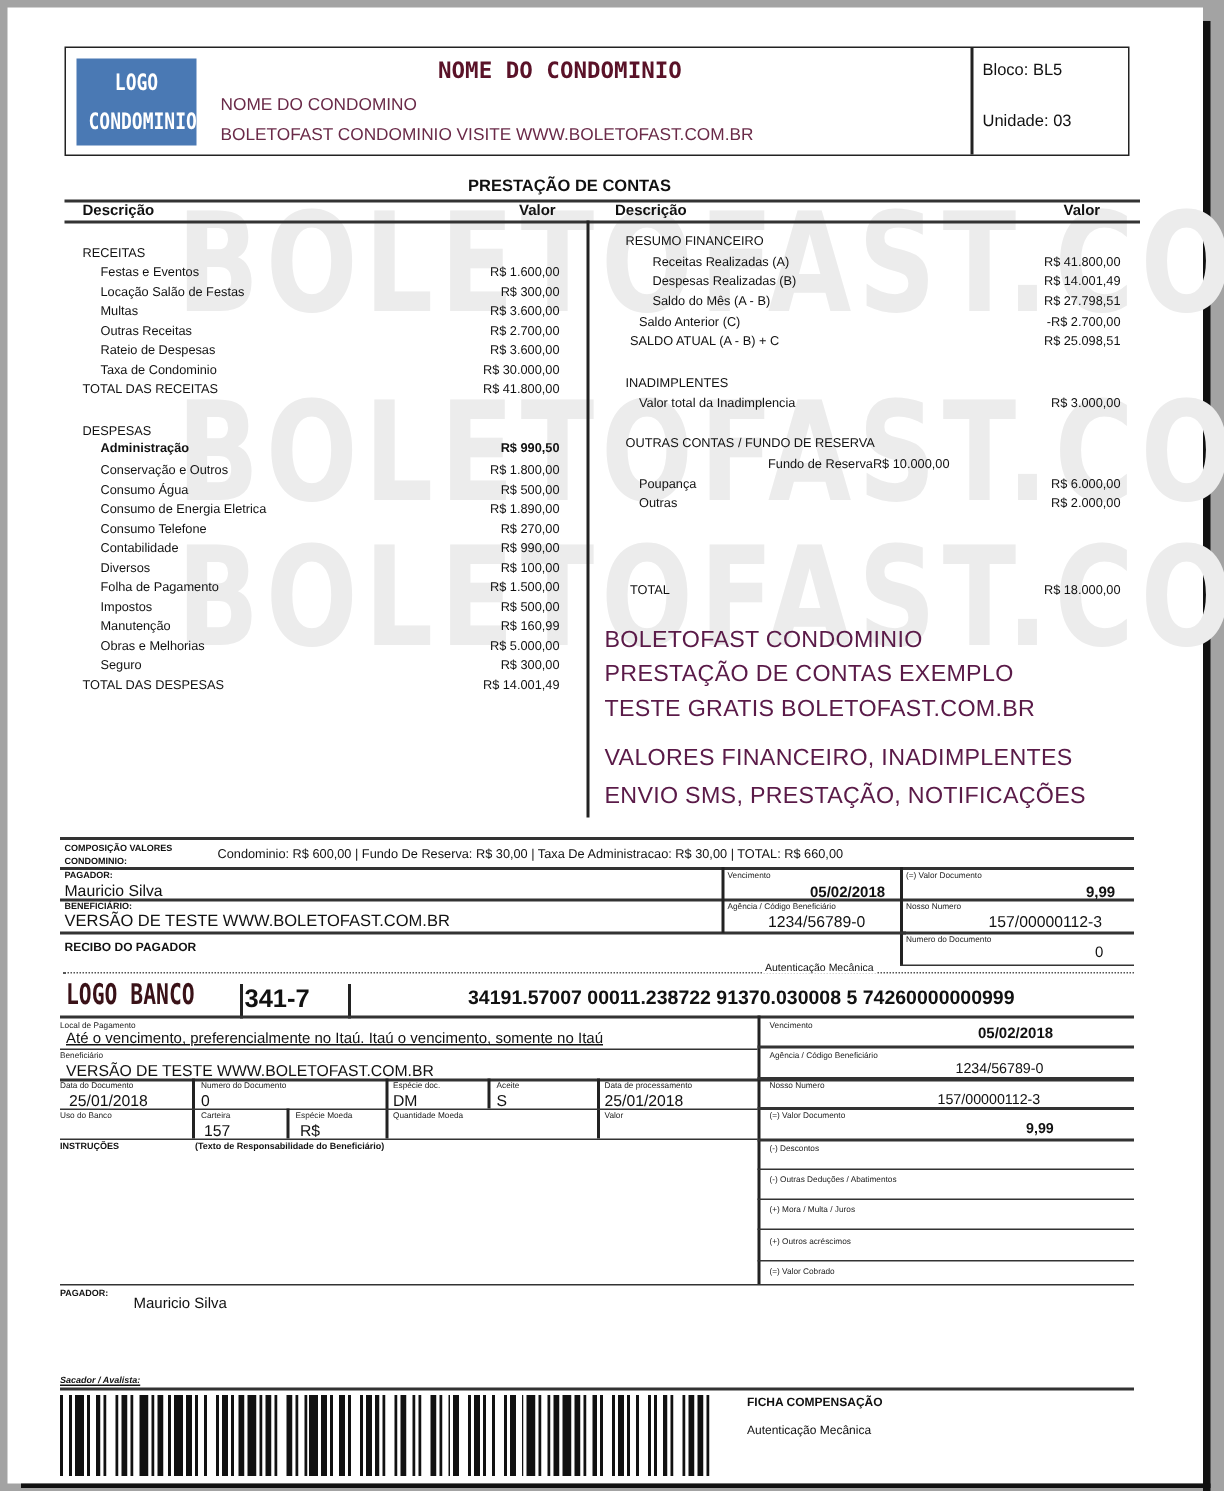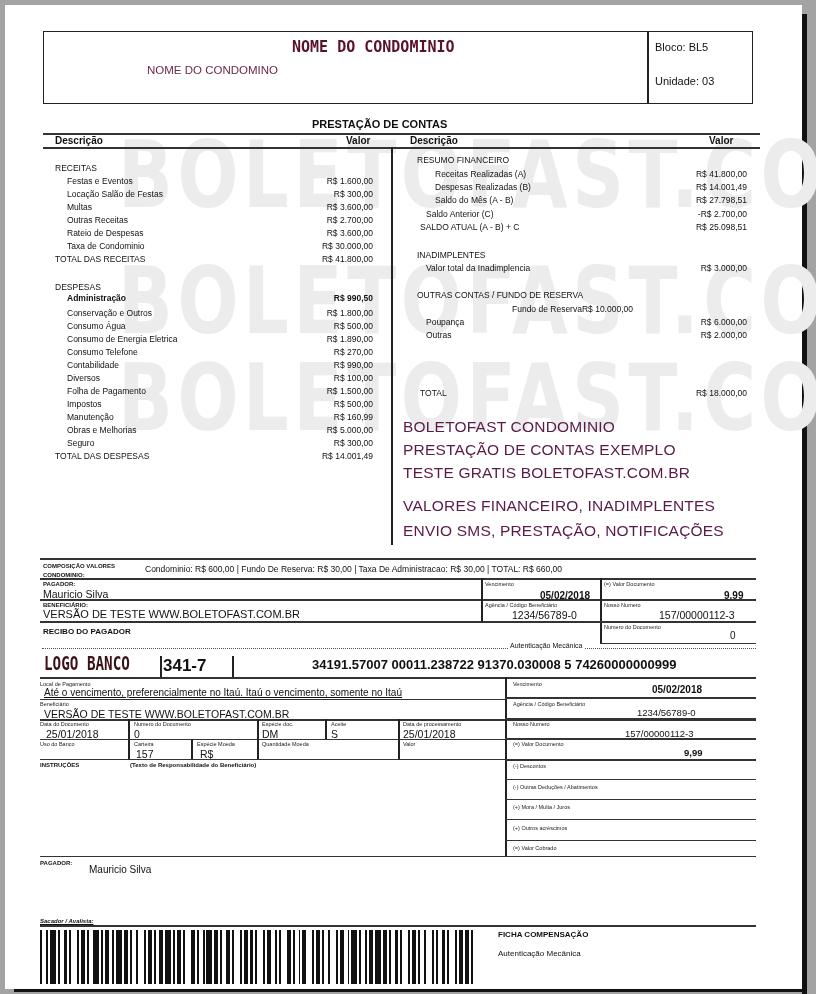--- a/index.html
+++ b/index.html
@@ -50,22 +50,27 @@
 
 <div class="paper"></div>
 <div class="shadow-r"></div>
 <div class="shadow-b"></div>
 
 <div class="wm" style="left:118px; top:122px;">BOLETOFAST.COM.BR</div>
 <div class="wm" style="left:118px; top:248px;">BOLETOFAST.COM.BR</div>
 <div class="wm" style="left:118px; top:345px;">BOLETOFAST.COM.BR</div>
 
 <div class="hdr">
+  <div class="logo">
+    <span>LOGO</span>
+    <span>CONDOMINIO</span>
+  </div>
   <div class="cond-title">NOME DO CONDOMINIO</div>
   <div class="cond-sub" style="top:32px;">NOME DO CONDOMINO</div>
+  <div class="cond-sub" style="top:52px;">BOLETOFAST CONDOMINIO VISITE WWW.BOLETOFAST.COM.BR</div>
   <div class="hdr-divider"></div>
   <div class="blk" style="top:9px;">Bloco: BL5</div>
   <div class="blk" style="top:43px;">Unidade: 03</div>
 </div>
 
 <div class="sec-title">PRESTAÇÃO DE CONTAS</div>
 <div class="hline" style="left:43px; top:133px; width:717px;"></div>
 <div class="colhdr" style="left:55px; top:135px;">Descrição</div>
 <div class="colhdr" style="left:346px; top:135px;">Valor</div>
 <div class="colhdr" style="left:410px; top:135px;">Descrição</div>

